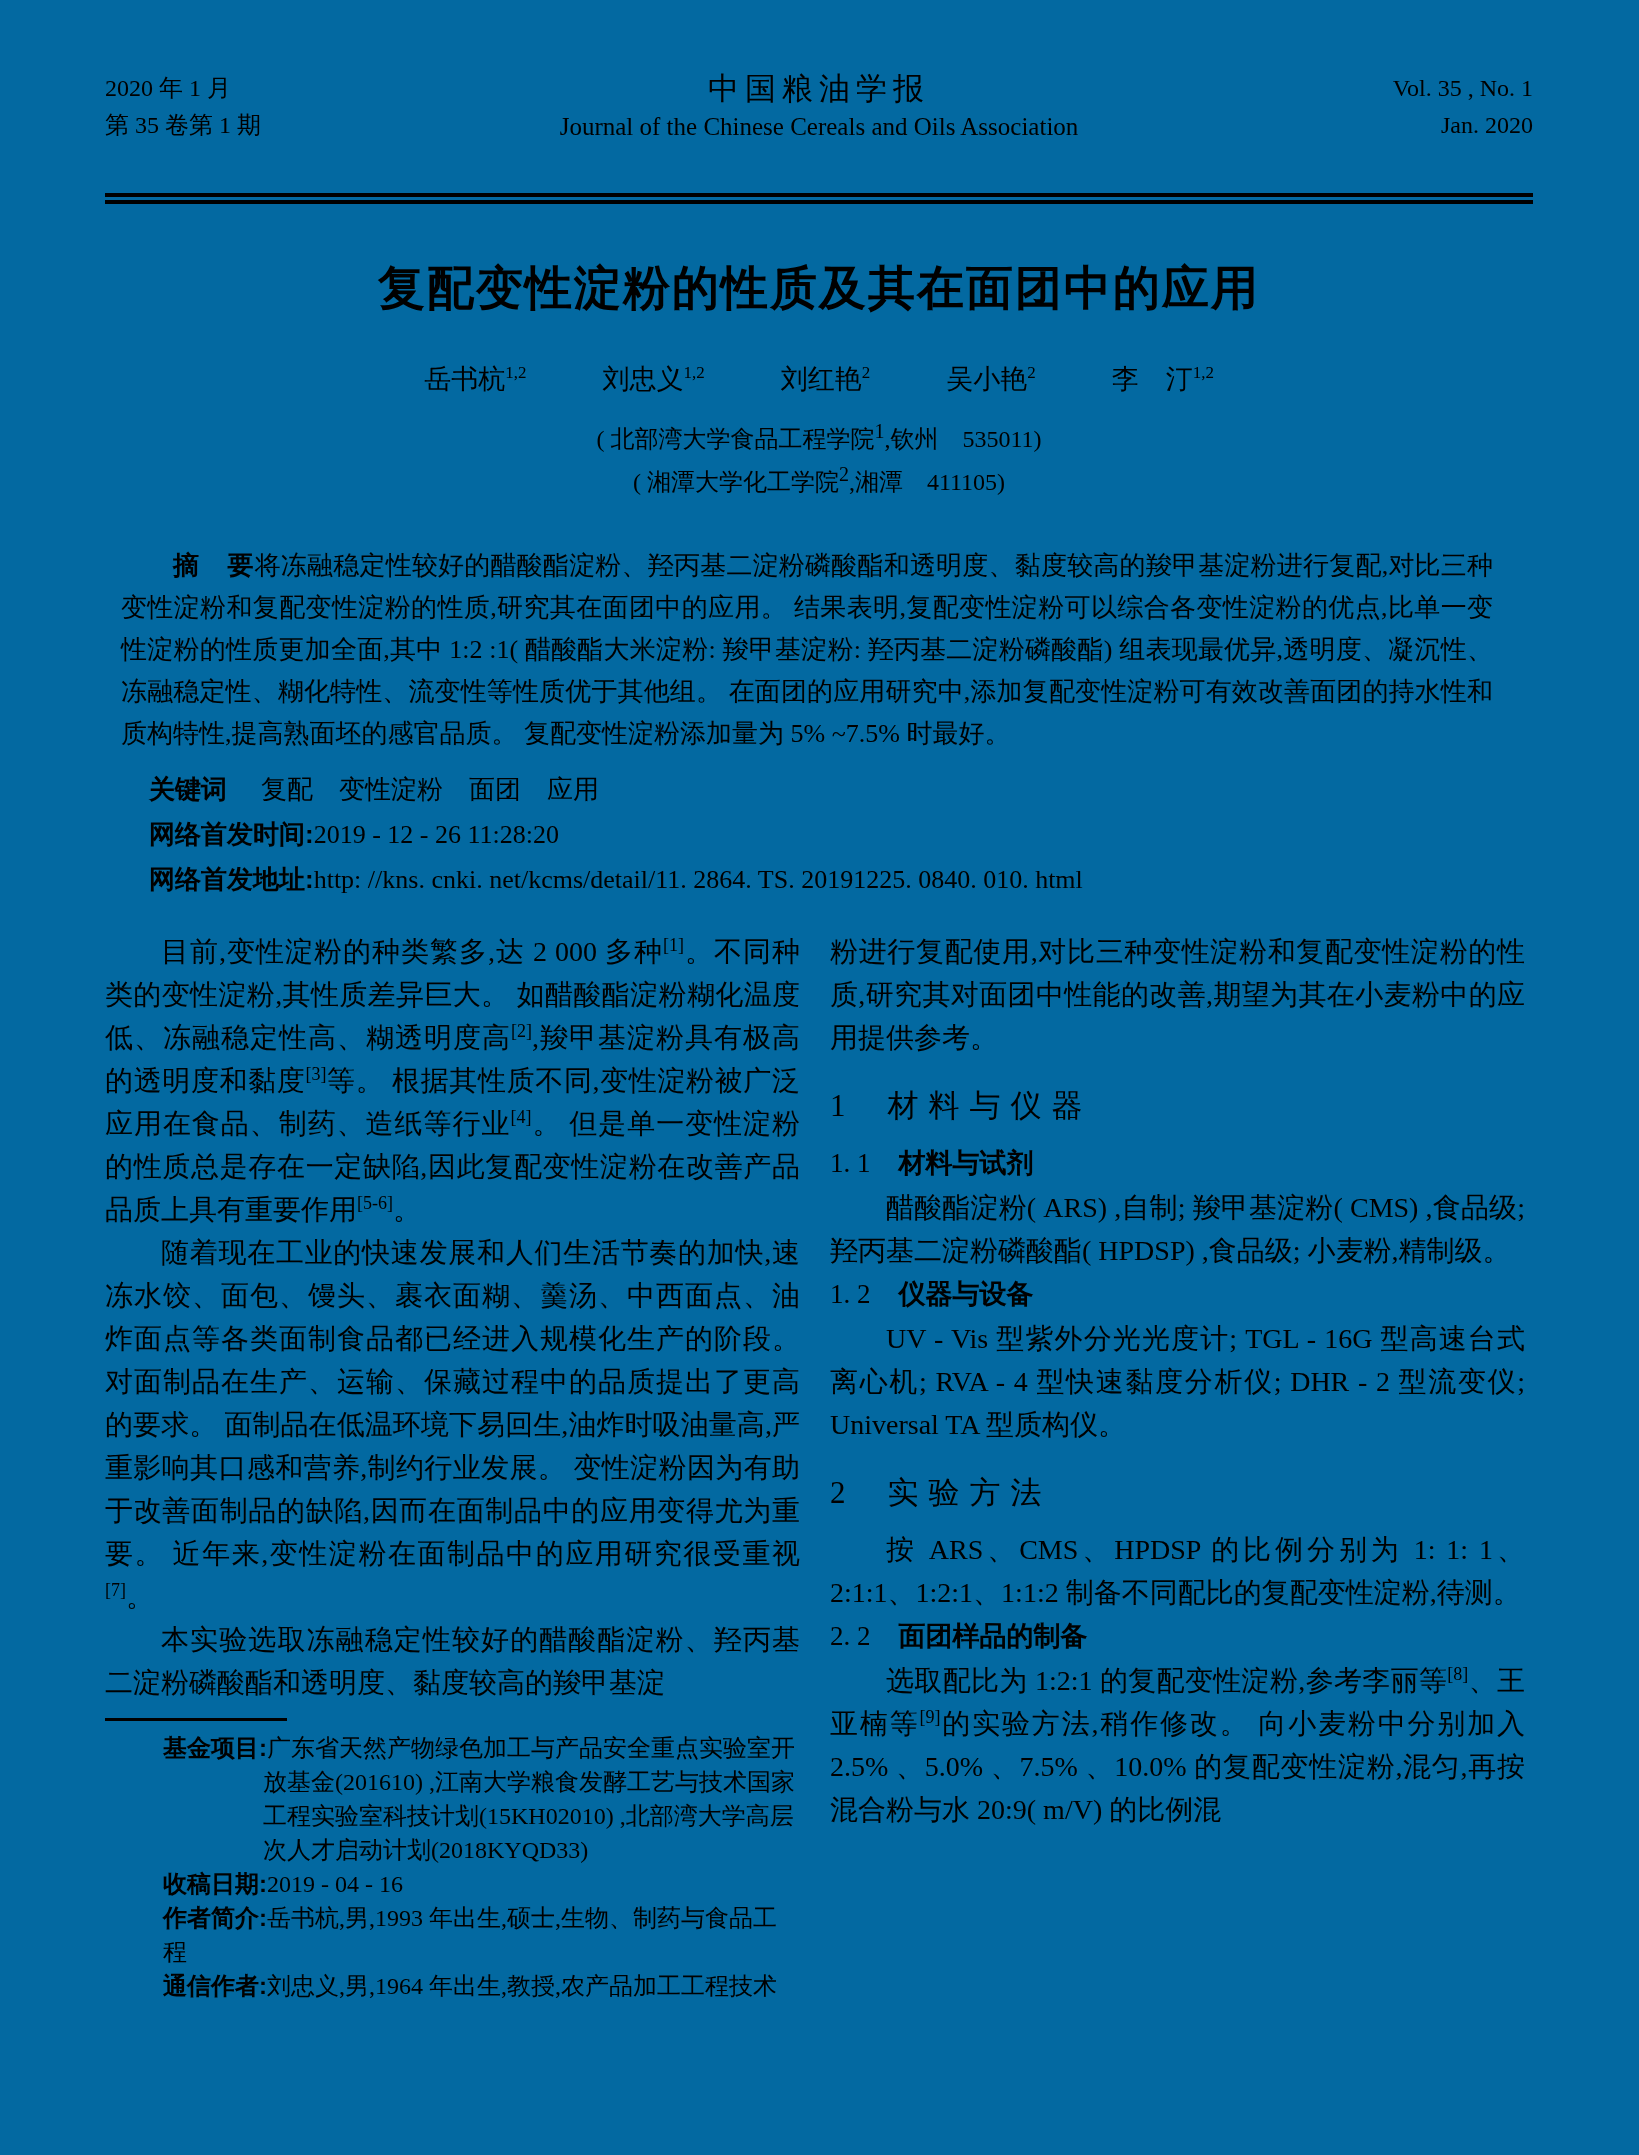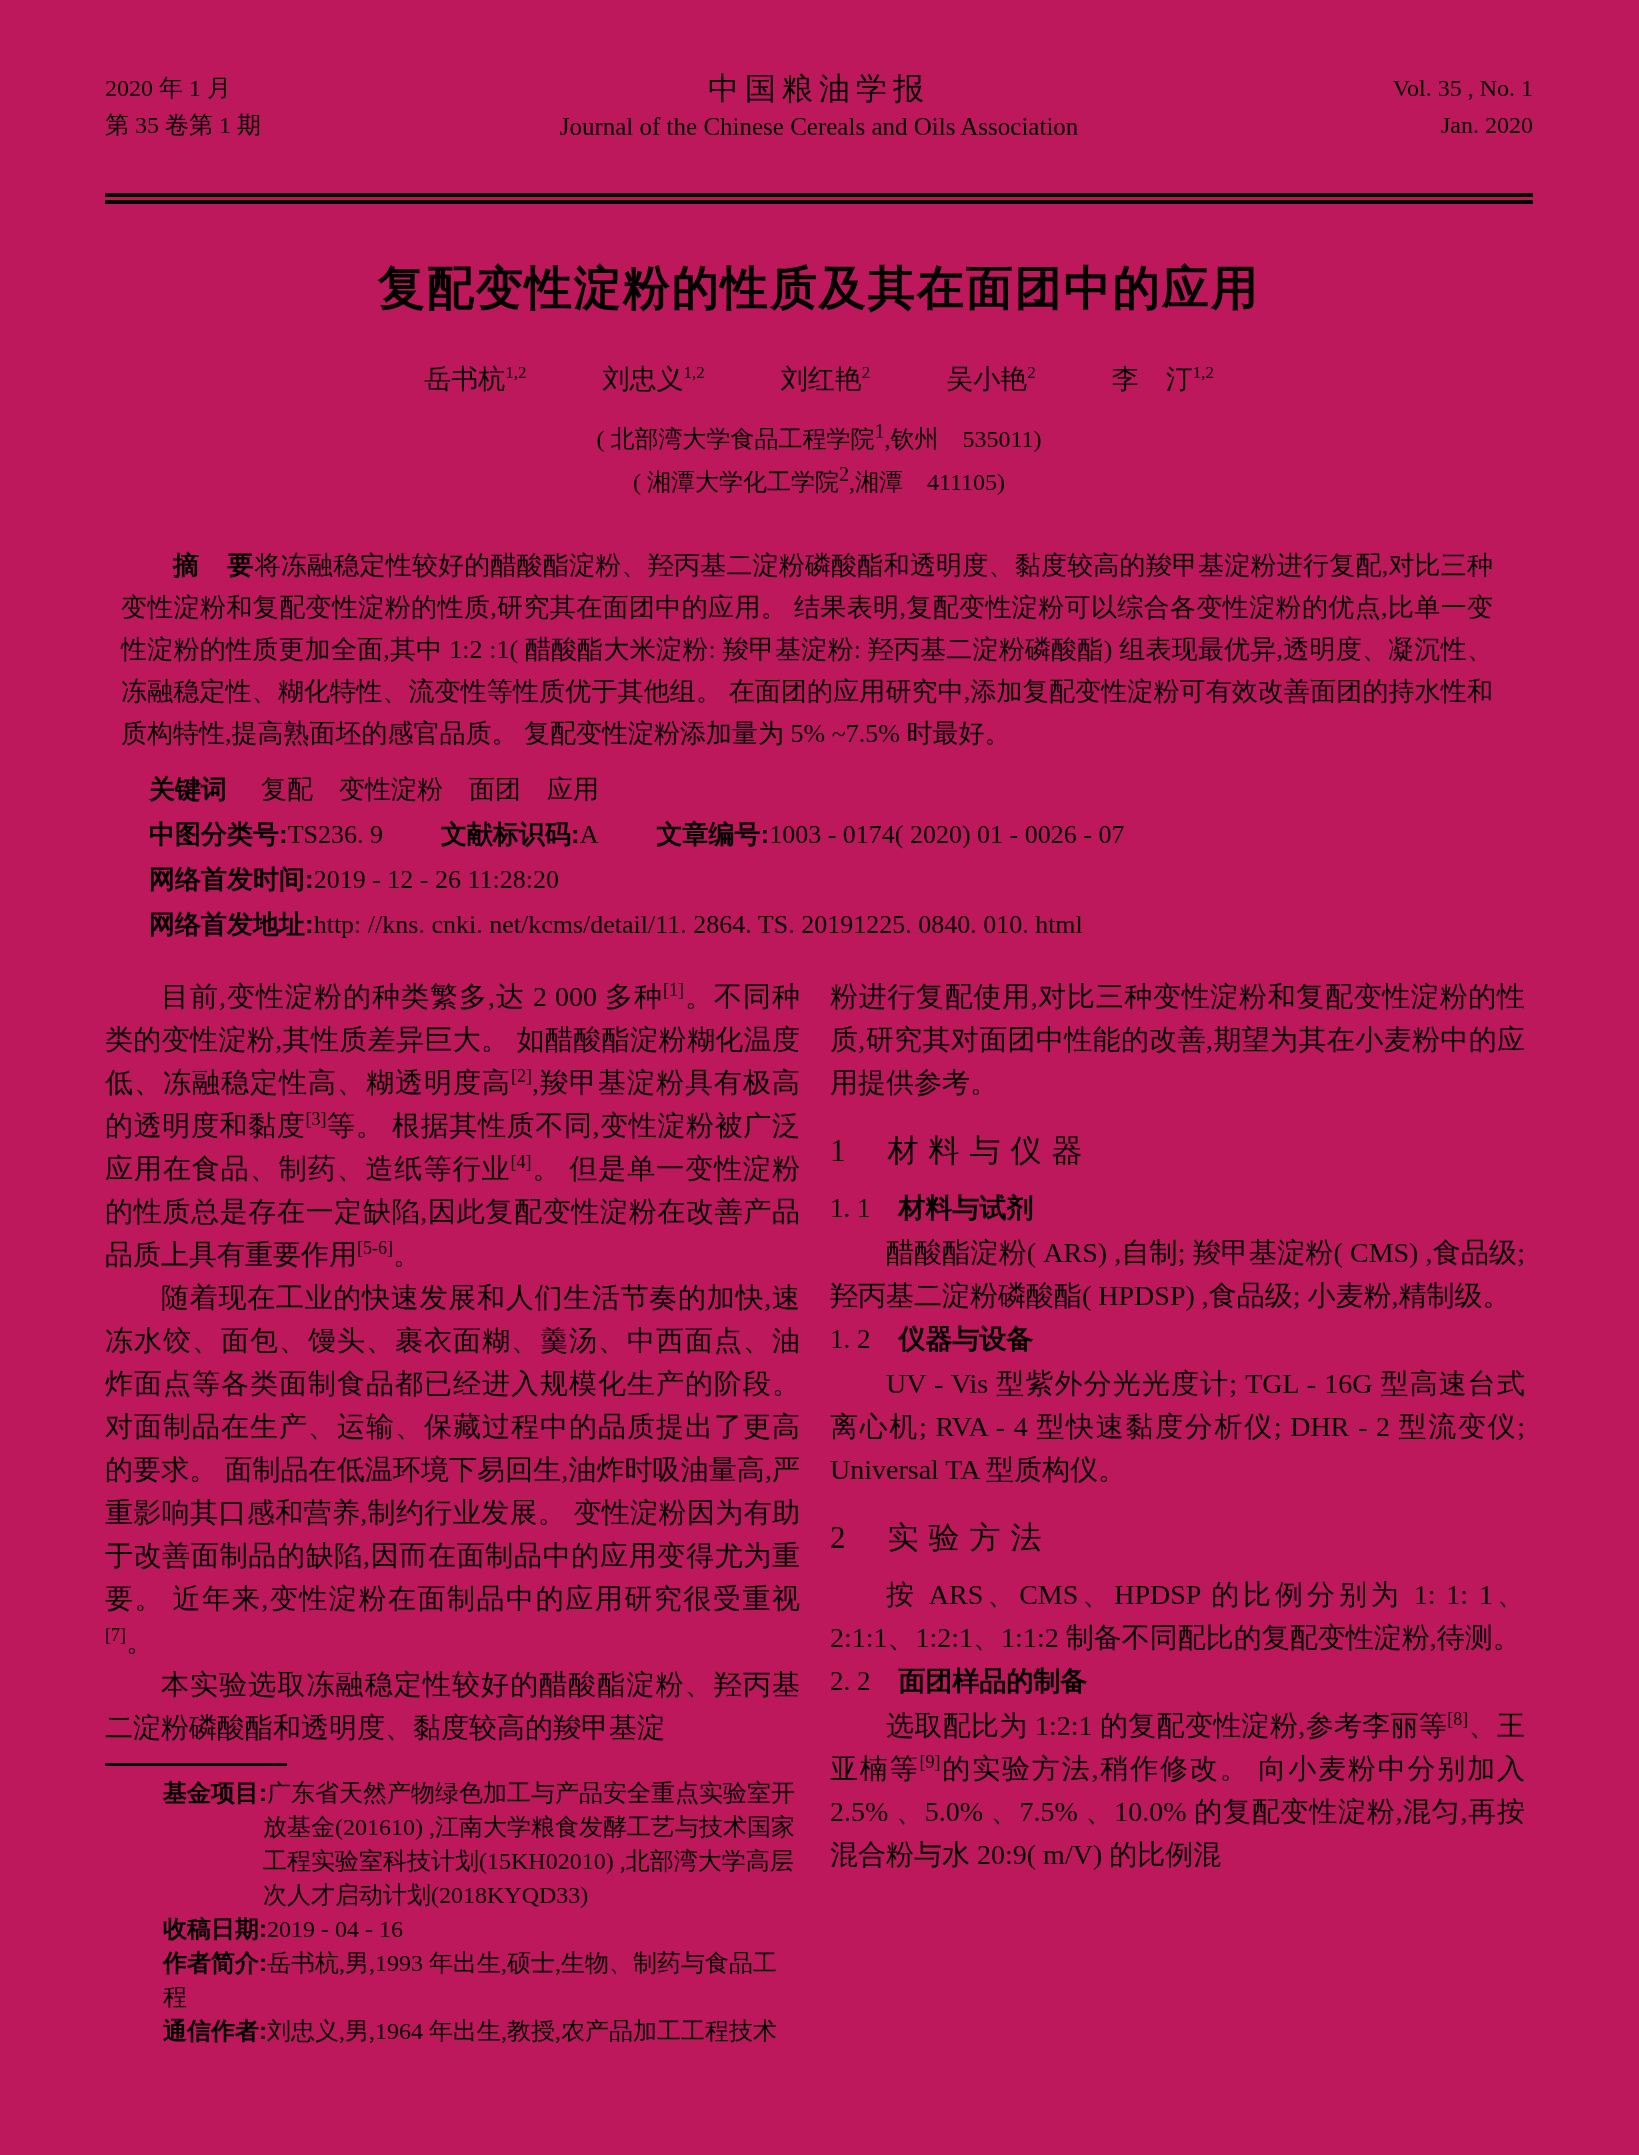--- a/index.html
+++ b/index.html
@@ -1,21 +1,21 @@
 <!DOCTYPE html>
 <html lang="zh"><head>
 <meta charset="utf-8">
 <style>
   * { margin: 0; padding: 0; box-sizing: border-box; }
   html, body { background: #e8e8e8; }
   .page {
     position: relative;
     width: 1639px; height: 2155px;
     margin: 0 auto;
-    background: #be185d;
+    background: #0369a1;
     color: #000;
     font-family: "Liberation Serif", "DejaVu Serif", serif;
     overflow: hidden;
   }
   .content { margin: 0 106px 0 105px; }
   .hei { font-family: "Liberation Sans", "DejaVu Sans", sans-serif; font-weight: 700; }
 
   
   .jheader { display: flex; justify-content: space-between; align-items: flex-start; padding-top: 70px; }
   .jheader .h-left, .jheader .h-right { font-size: 24px; line-height: 37px; width: 300px; }
@@ -98,23 +98,20 @@
       <div><span>( 北部湾大学食品工程学院</span><sup>1</sup><span>,钦州　535011)</span></div>
       <div><span>( 湘潭大学化工学院</span><sup>2</sup><span>,湘潭　411105)</span></div>
     </div>
 
     <p class="abstract"><span class="hei">摘　要</span><span>将冻融稳定性较好的醋酸酯淀粉、羟丙基二淀粉磷酸酯和透明度、黏度较高的羧甲基淀粉进行复配,对比三种变性淀粉和复配变性淀粉的性质,研究其在面团中的应用。 结果表明,复配变性淀粉可以综合各变性淀粉的优点,比单一变性淀粉的性质更加全面,其中 1:2 :1( 醋酸酯大米淀粉: 羧甲基淀粉: 羟丙基二淀粉磷酸酯) 组表现最优异,透明度、凝沉性、冻融稳定性、糊化特性、流变性等性质优于其他组。 在面团的应用研究中,添加复配变性淀粉可有效改善面团的持水性和质构特性,提高熟面坯的感官品质。 复配变性淀粉添加量为 5% ~7.5% 时最好。</span></p>
 
     <div class="metaline first">
       <span class="hei kw-gap">关键词</span><span>复配　变性淀粉　面团　应用</span>
     </div>
     <div class="metaline">
-      <span class="hei">中图分类号:</span><span class="val gap-r">TS236. 9</span><span class="hei">文献标识码:</span><span class="val gap-r">A</span><span class="hei">文章编号:</span><span class="val">1003 - 0174( 2020) 01 - 0026 - 07</span>
-    </div>
-    <div class="metaline">
       <span class="hei">网络首发时间:</span><span class="val">2019 - 12 - 26 11:28:20</span>
     </div>
     <div class="metaline">
       <span class="hei">网络首发地址:</span><span class="val">http: //kns. cnki. net/kcms/detail/11. 2864. TS. 20191225. 0840. 010. html</span>
     </div>
 
     <div class="columns">
 
       <div class="col">
         <p class="para indent">目前,变性淀粉的种类繁多,达 2 000 多种<sup>[1]</sup>。不同种类的变性淀粉,其性质差异巨大。 如醋酸酯淀粉糊化温度低、冻融稳定性高、糊透明度高<sup>[2]</sup>,羧甲基淀粉具有极高的透明度和黏度<sup>[3]</sup>等。 根据其性质不同,变性淀粉被广泛应用在食品、制药、造纸等行业<sup>[4]</sup>。 但是单一变性淀粉的性质总是存在一定缺陷,因此复配变性淀粉在改善产品品质上具有重要作用<sup>[5-6]</sup>。</p>

